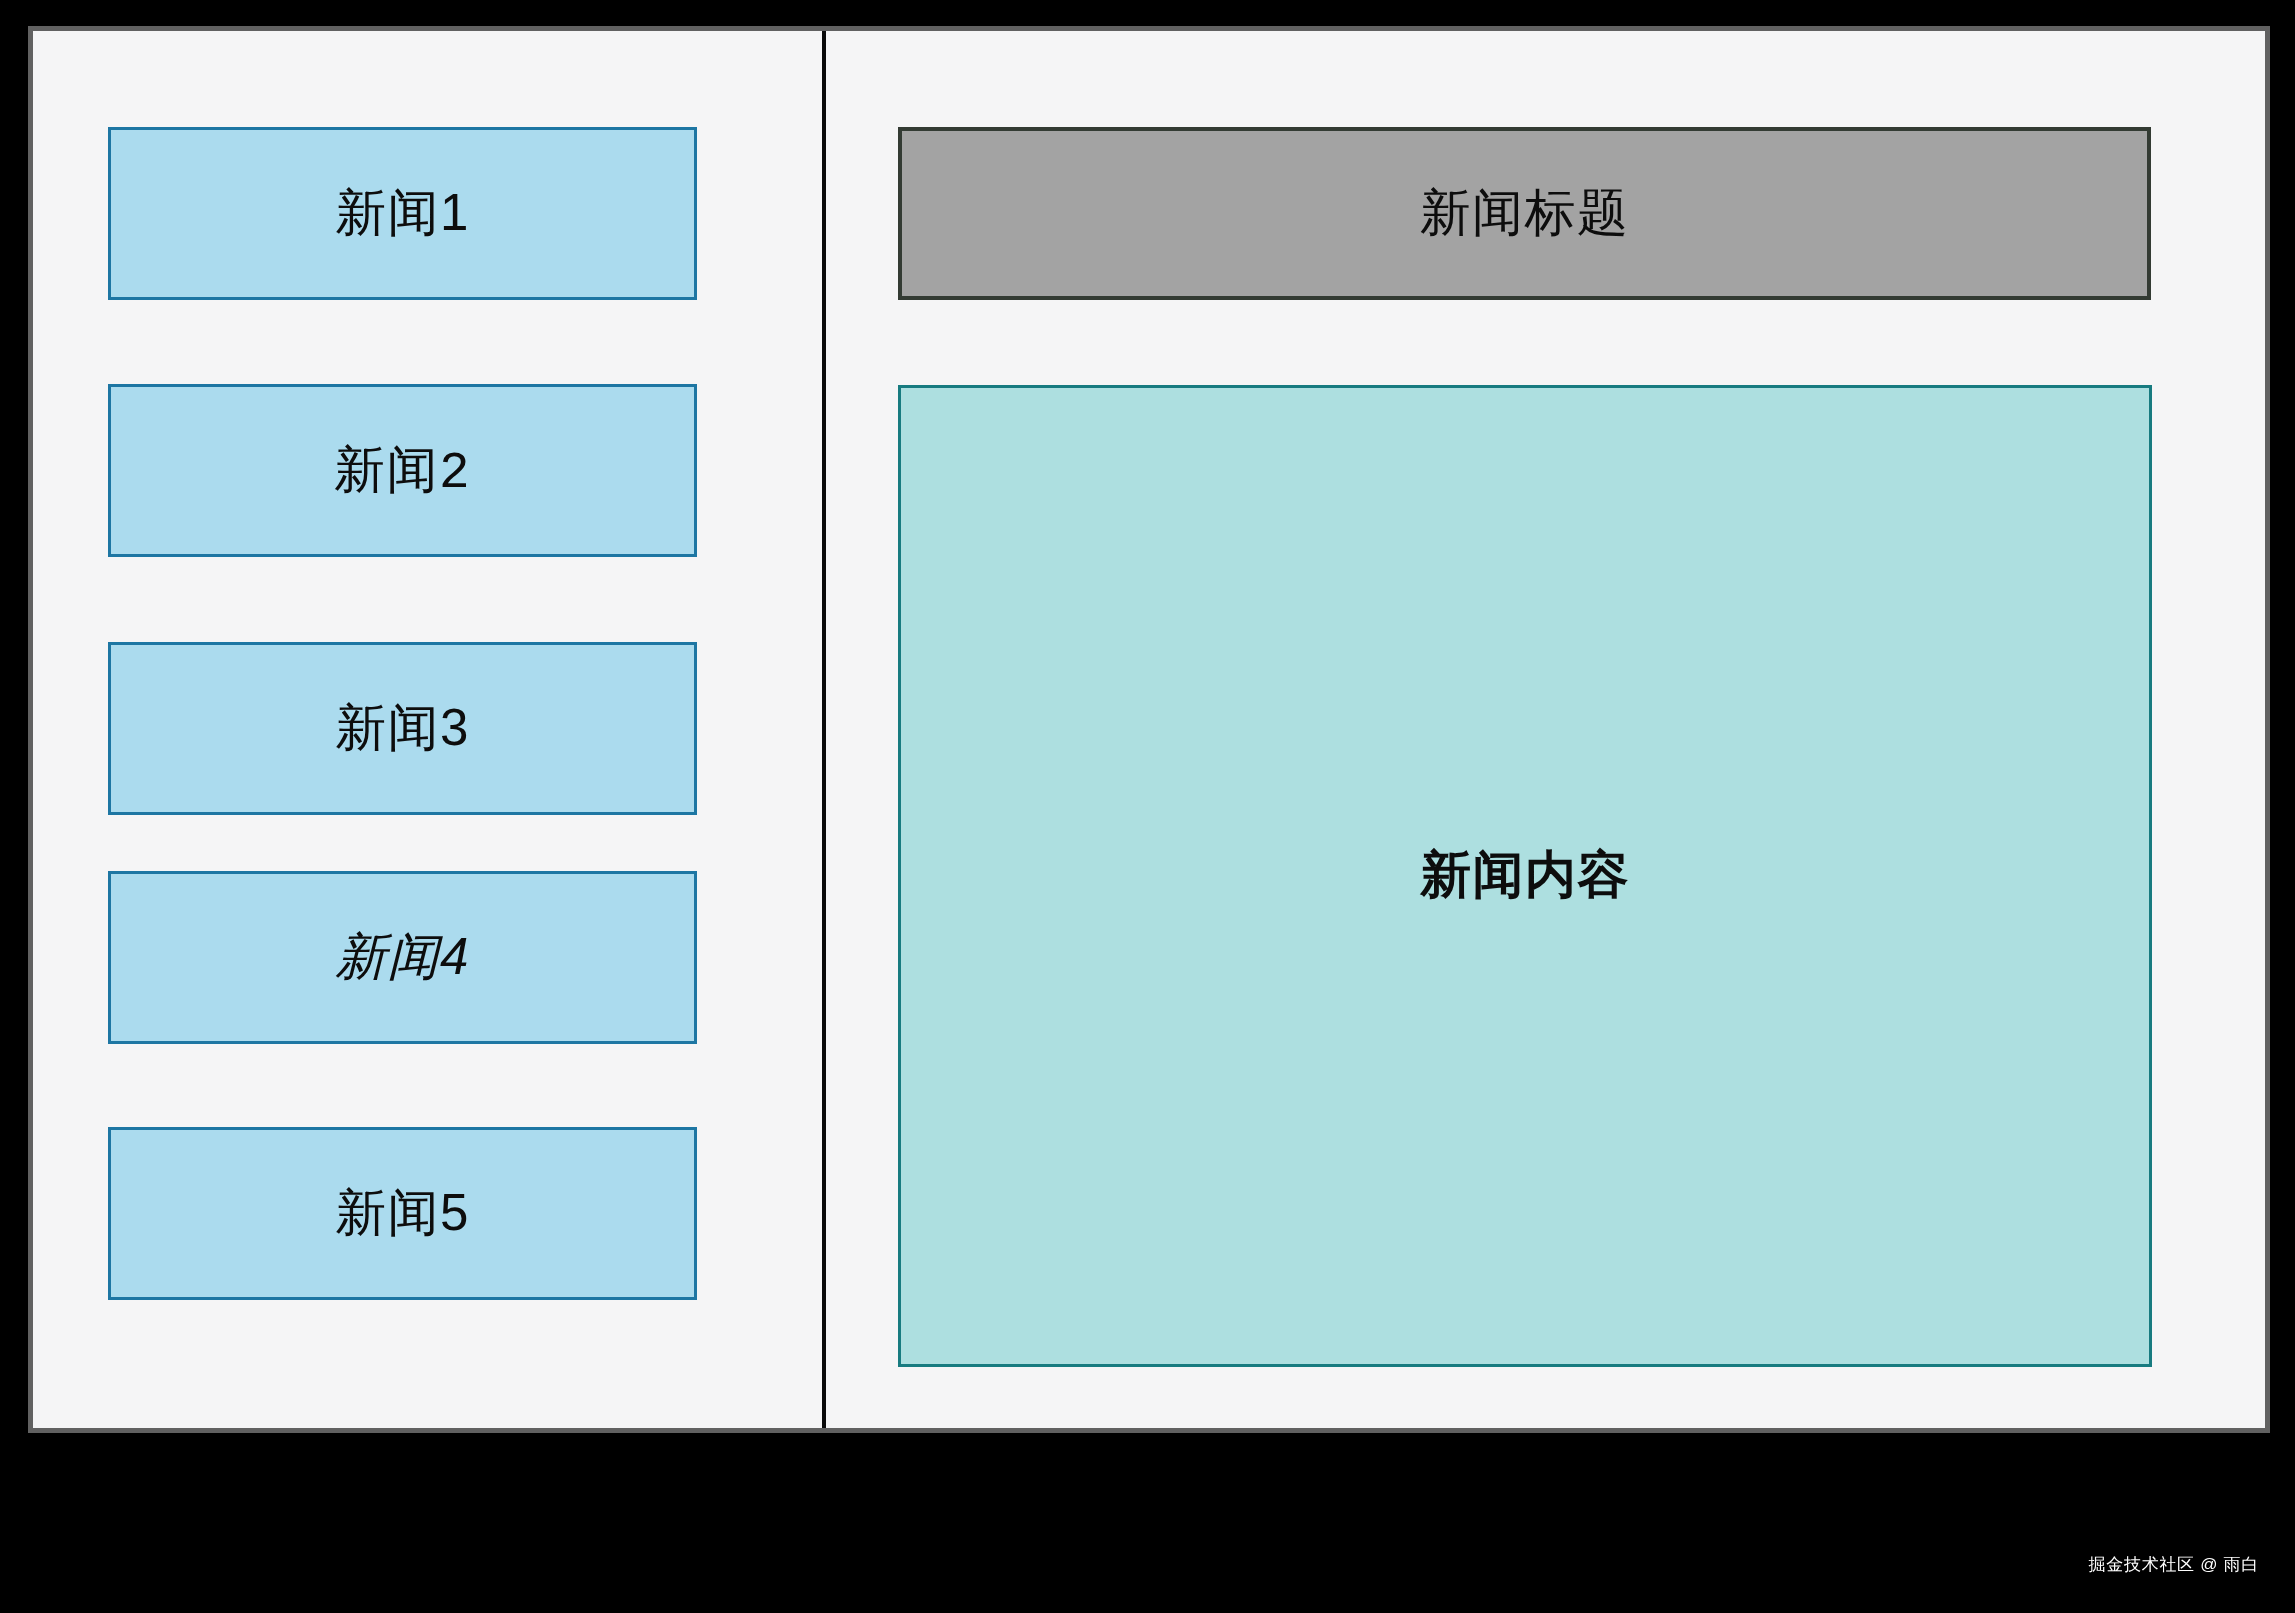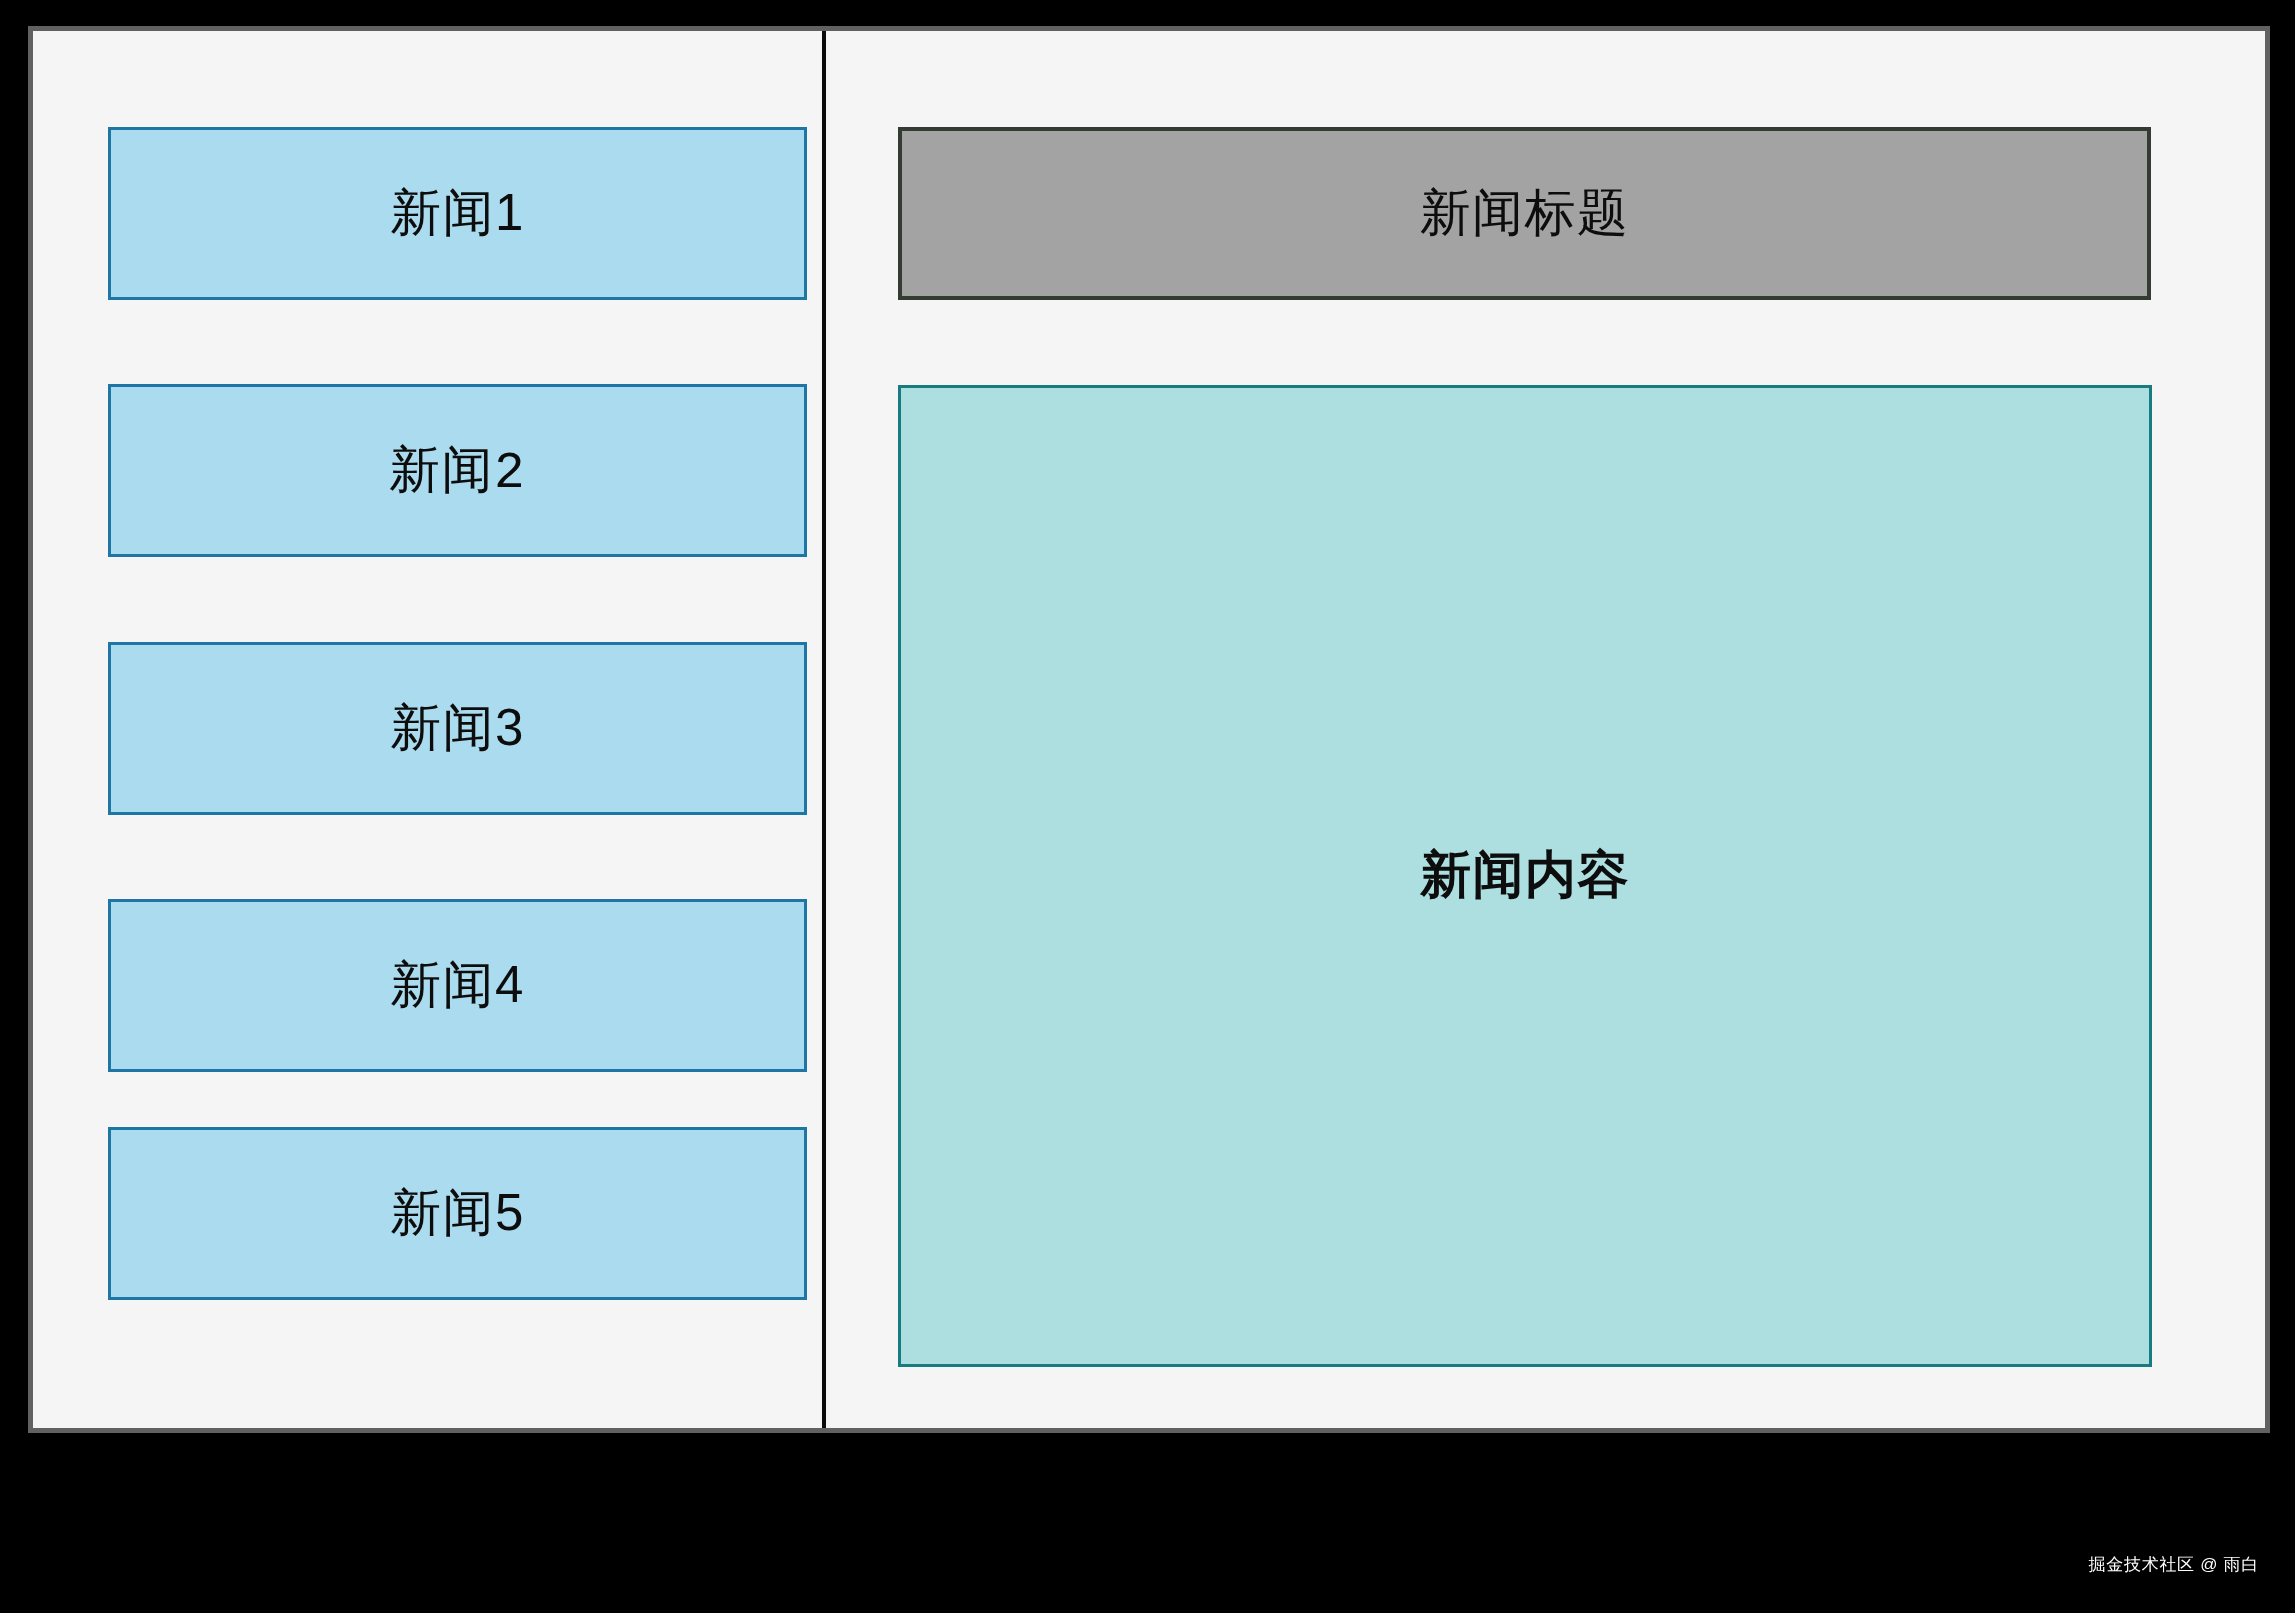--- a/index.html
+++ b/index.html
@@ -38,30 +38,30 @@
     box-sizing: border-box;
     display: flex;
     align-items: center;
     justify-content: center;
     font-size: 51px;
     color: #0d0d0d;
     letter-spacing: 1.4px;
   }
   .news-item {
     left: 75px;
-    width: 699px;
+    width: 589px;
     height: 173px;
     background: #abdbee;
     border: 3.5px solid #1d76a3;
     cursor: pointer;
   }
   .news-item.n1 { top: 96px; }
   .news-item.n2 { top: 353px; font-family: Liberation Mono, monospace; }
   .news-item.n3 { top: 611px; }
-  .news-item.n4 { top: 868px; }
+  .news-item.n4 { top: 840px; font-style: italic; }
   .news-item.n5 { top: 1096px; }
   .title-box {
     left: 865px;
     top: 96px;
     width: 1253px;
     height: 173px;
     background: #a3a3a3;
     border: 4.2px solid #333b33;
   }
   .content-box {

